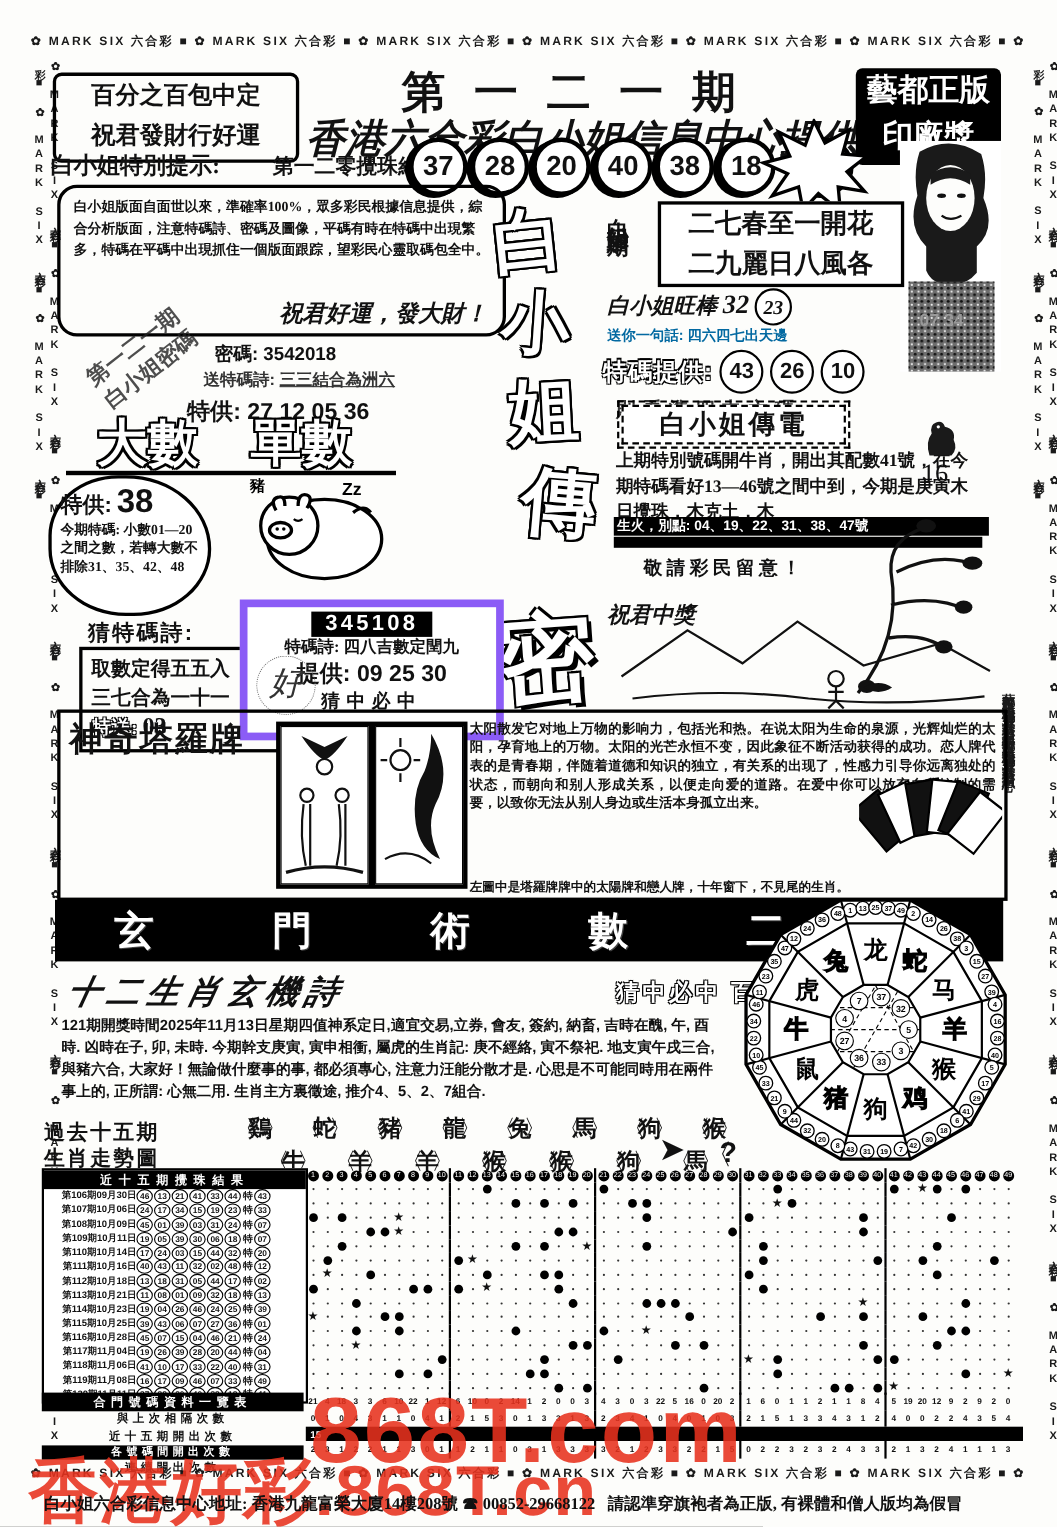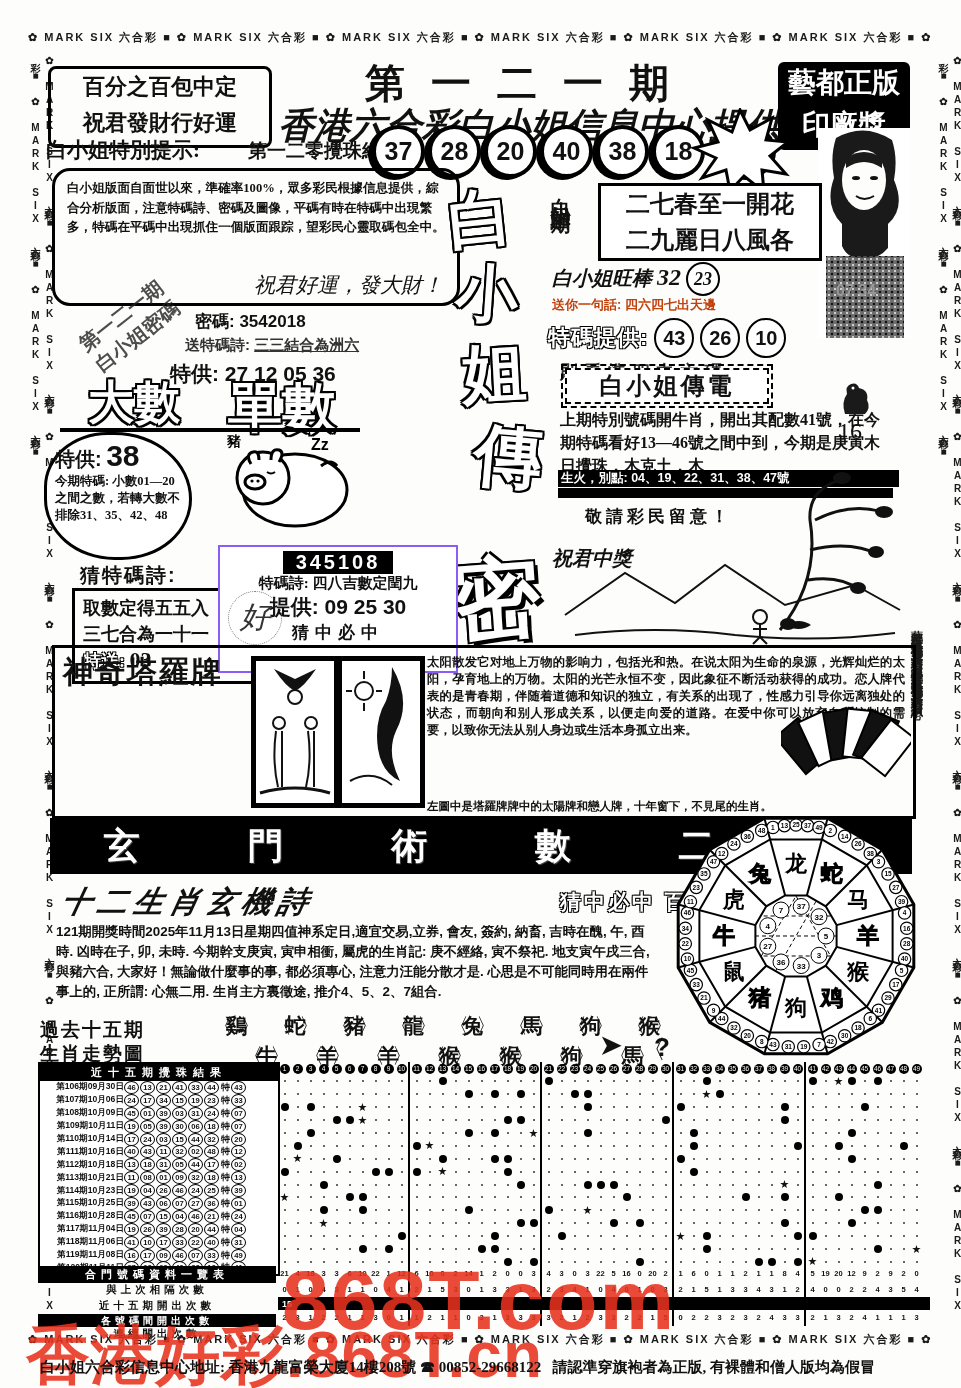--- a/index.html
+++ b/index.html
@@ -27,54 +27,54 @@
   #balls-row{left:372px;top:125px;display:flex;align-items:center;gap:3px;}
   .ball{width:45px;height:45px;border:4px solid #000;border-radius:50%;background:#fff;
         box-shadow:-4px 2px 0 #000;display:flex;align-items:center;justify-content:center;
         font-size:25px;font-weight:bold;}
   #special-lbl{writing-mode:vertical-rl;text-orientation:upright;font-size:9px;font-weight:bold;height:46px;line-height:10px;margin:0 1px;}
   #starburst{left:690px;top:108px;}
   #photo{left:818px;top:128px;width:92px;height:210px;}
   
   #intro-box{left:52px;top:168px;width:408px;height:138px;border:3px solid #000;border-radius:18px;padding:8px 12px;box-sizing:border-box;}
   #intro-body{font-size:12.6px;line-height:1.55;font-weight:bold;font-family:"Liberation Serif",serif;}
-  #intro-wish{position:absolute;right:14px;bottom:4px;font-size:21px;font-weight:normal;font-style:italic;font-family:"Liberation Serif",serif;}
+  #intro-wish{position:absolute;right:14px;bottom:4px;font-size:21px;font-weight:bold;font-style:italic;font-family:"Liberation Serif",serif;}
   #password-line{left:195px;top:310px;font-size:17px;font-weight:bold;}
   #poem-line{left:185px;top:336px;font-size:15px;font-weight:bold;color:#333;}
   #supply-line{left:170px;top:360px;font-size:21px;font-weight:bold;}
   #stamp{left:34px;top:300px;width:190px;transform:rotate(-38deg);font-size:20px;font-weight:bold;
          color:#222;opacity:.8;font-family:"Liberation Serif",serif;line-height:26px;text-align:center;}
   
   #gift-label{left:548px;top:182px;font-size:20px;font-weight:bold;writing-mode:vertical-rl;letter-spacing:4px;font-family:"Liberation Serif",serif;}
   #gift-poem{left:598px;top:183px;width:218px;border:3px solid #000;text-align:center;font-size:24px;font-weight:bold;line-height:36px;background:#fff;}
   #wang-line{left:552px;top:262px;font-size:20px;font-weight:bold;font-style:italic;font-family:"Liberation Serif",serif;}
-  #hint-line{left:552px;top:296px;font-size:13px;font-weight:bold;color:#c2410c;}
+  #hint-line{left:552px;top:296px;font-size:13px;font-weight:bold;color:#0369a1;}
   #tema-line{left:548px;top:318px;display:flex;align-items:center;}
   #tema-label{font-size:22px;font-weight:900;letter-spacing:1px;}
   .circ{display:inline-flex;align-items:center;justify-content:center;border:2px solid #000;border-radius:50%;
         background:#fff;font-weight:bold;}
   #tema-line .circ{width:36px;height:36px;font-size:20px;margin-left:6px;}
   #note-line{left:560px;top:360px;font-size:18px;font-weight:bold;color:#333;letter-spacing:6px;font-family:"Liberation Serif",serif;}
   
   .bigchar{position:absolute;font-weight:900;font-family:"Liberation Serif",serif;}
   
   #big-lbl{left:88px;top:372px;font-size:46px;}
-  #single-lbl{left:228px;top:372px;font-size:54px;}
+  #single-lbl{left:228px;top:372px;font-size:46px;}
   #bs-underline{left:60px;top:428px;width:300px;border-bottom:4px solid #000;}
   #bubble{left:44px;top:432px;width:148px;height:128px;border:3px solid #000;border-radius:45% 55% 50% 50%;padding:4px 8px;box-sizing:border-box;background:#fff;}
   #bubble-head{font-size:20px;font-weight:bold;}
   #bubble-num{font-size:30px;font-weight:bold;}
   #bubble-text{font-size:12.5px;font-weight:bold;line-height:1.35;font-family:"Liberation Serif",serif;}
   #pig{left:225px;top:420px;}
   #guess-label{left:80px;top:562px;font-size:20px;letter-spacing:2px;}
   #poem-box{left:72px;top:588px;width:190px;height:96px;border:3px solid #000;padding:4px 8px;box-sizing:border-box;font-family:"Liberation Serif",serif;}
   #poem-box .pl{font-size:18px;font-weight:bold;line-height:26px;}
   #send-line{font-size:20px;}
   
-  #code-box{left:218px;top:545px;width:240px;height:128px;border:2px solid #8b5cf6;background:#fff;padding:2px 6px;box-sizing:border-box;}
+  #code-box{left:218px;top:545px;width:240px;height:128px;border:7px solid #8b5cf6;background:#fff;padding:2px 6px;box-sizing:border-box;}
   #code-num{display:block;margin:2px auto 0;width:110px;background:#000;color:#fff;font-size:20px;font-weight:bold;
             text-align:center;letter-spacing:3px;}
   #code-poem{font-size:15px;font-weight:bold;text-align:center;font-family:"Liberation Serif",serif;}
   #code-provide{font-size:21px;font-weight:bold;text-align:center;}
   #code-slogan{font-size:17px;font-weight:bold;text-align:center;letter-spacing:6px;font-family:"Liberation Serif",serif;}
   #scribble{position:absolute;left:8px;top:44px;width:52px;height:52px;border:1px dotted #777;border-radius:50%;
             font-size:30px;color:#333;font-style:italic;text-align:center;line-height:50px;}
   
   #cd-title{left:565px;top:368px;width:200px;border:2px dashed #000;outline:2px dashed #000;outline-offset:2px;
             text-align:center;font-size:24px;font-weight:bold;letter-spacing:3px;font-family:"Liberation Serif",serif;background:#fff;}

